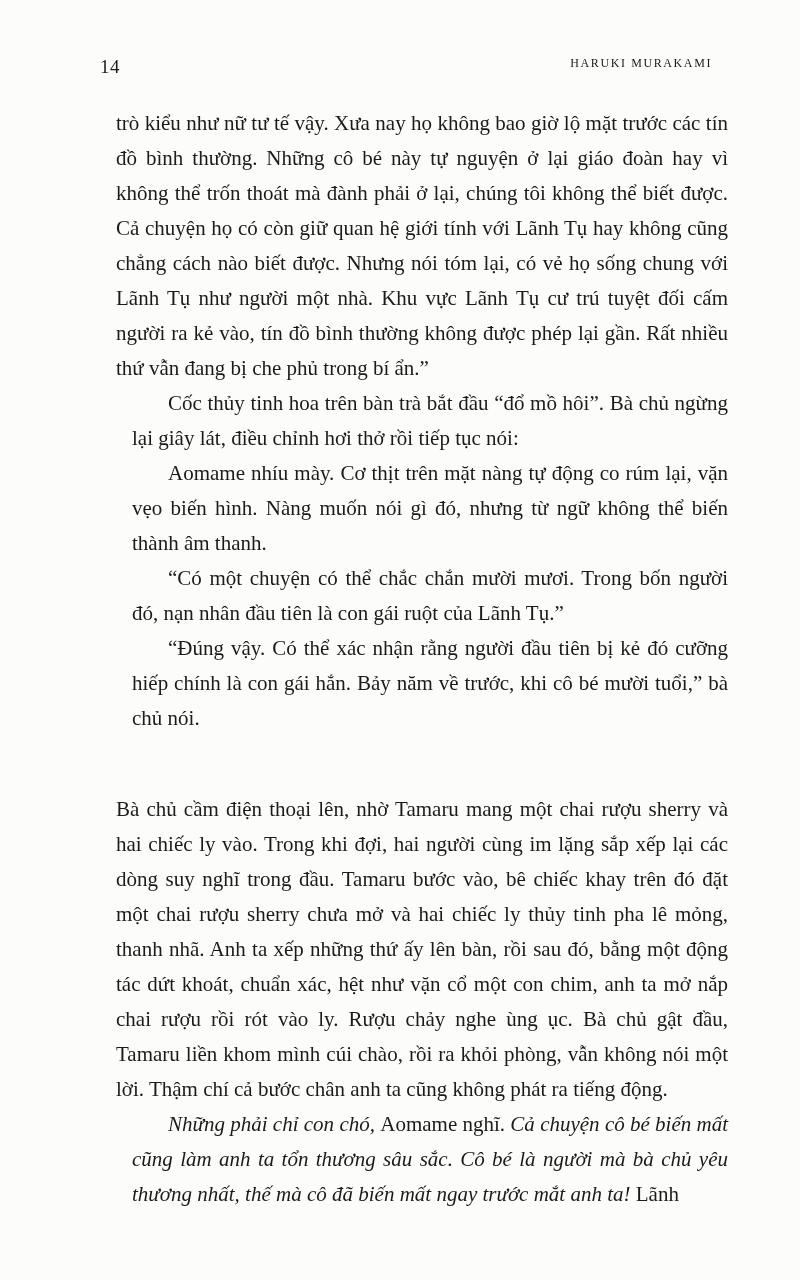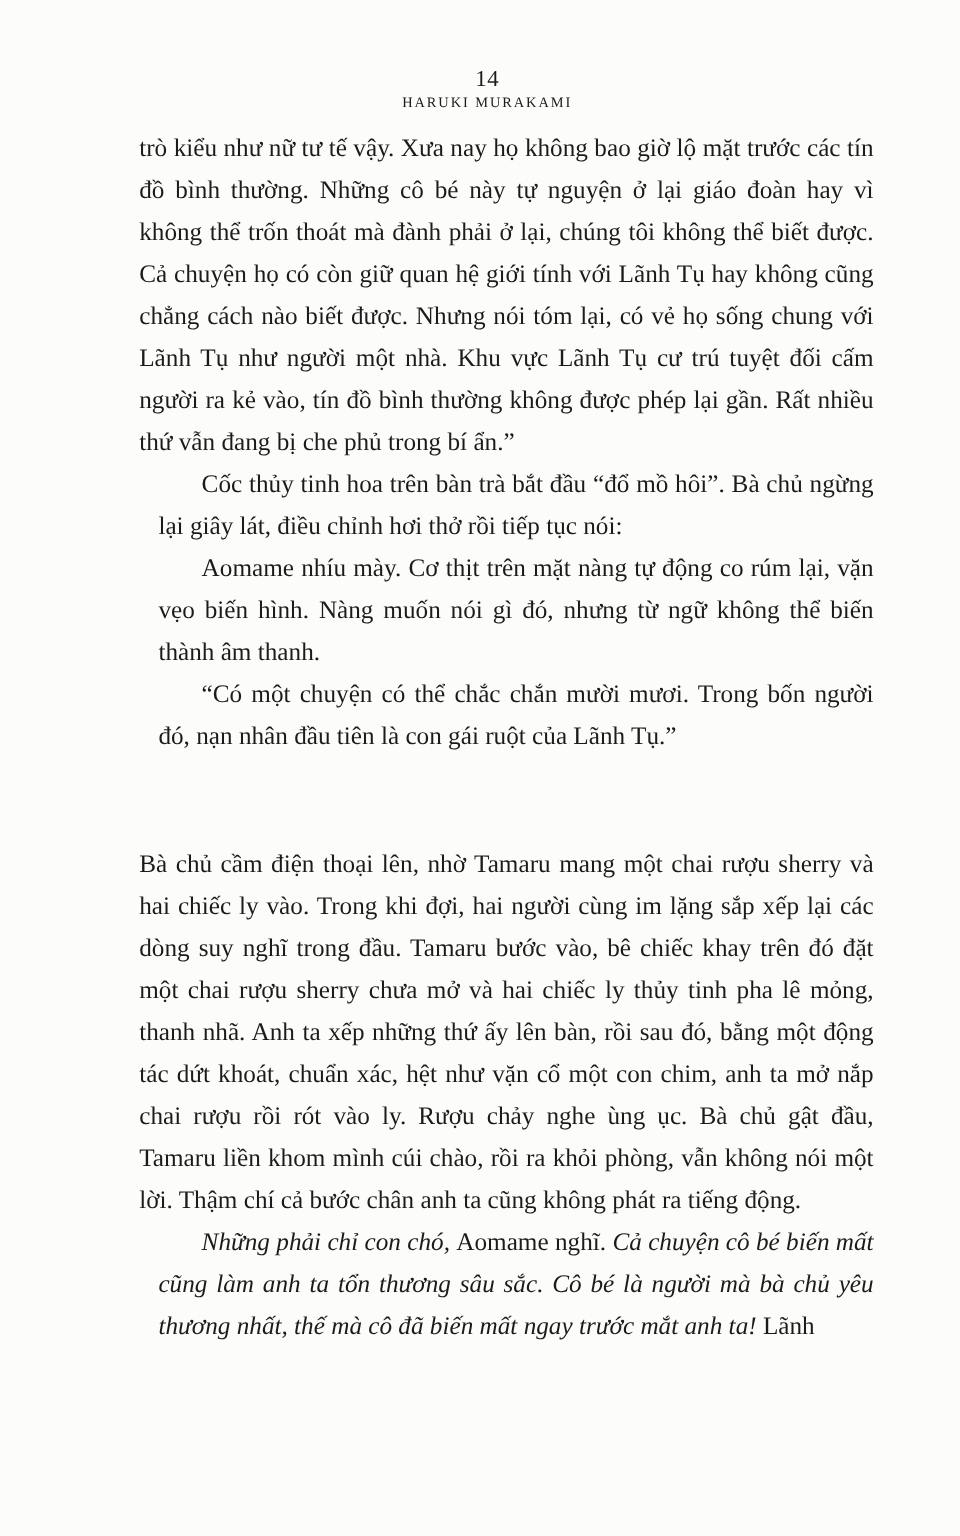--- a/index.html
+++ b/index.html
@@ -19,22 +19,21 @@
     overflow: hidden;
     background: #fcfcfa;
   }
   .page-header {
     position: absolute;
     top: 56px;
     left: 100px;
     width: 612px;
     display: flex;
     justify-content: space-between;
-    align-items: center;
-    flex-direction: column;
+    align-items: flex-start;
   }
   .page-number {
     font-size: 19px;
     letter-spacing: 0.5px;
   }
   .running-header {
     font-size: 12px;
     letter-spacing: 1.6px;
   }
   .body-text {
@@ -44,21 +43,21 @@
     width: 612px;
     font-size: 21px;
     line-height: 35px;
     text-align: justify;
   }
   .body-text p {
     margin: 0;
     padding: 0;
   }
   p.indent { text-indent: 36px; margin-left: 16px; }
-  p.section-start { margin-top: 72px; }
+  p.section-start { margin-top: 56px; }
   .italic { font-style: italic; }
 </style>
 </head>
 <body>
 
 <div class="book-page">
 
   <div class="page-header">
     <span class="page-number">14</span>
     <span class="running-header">HARUKI MURAKAMI</span>
@@ -67,20 +66,21 @@
   <div class="body-text">
 
     <p>trò kiểu như nữ tư tế vậy. Xưa nay họ không bao giờ lộ mặt trước các tín đồ bình thường. Những cô bé này tự nguyện ở lại giáo đoàn hay vì không thể trốn thoát mà đành phải ở lại, chúng tôi không thể biết được. Cả chuyện họ có còn giữ quan hệ giới tính với Lãnh Tụ hay không cũng chẳng cách nào biết được. Nhưng nói tóm lại, có vẻ họ sống chung với Lãnh Tụ như người một nhà. Khu vực Lãnh Tụ cư trú tuyệt đối cấm người ra kẻ vào, tín đồ bình thường không được phép lại gần. Rất nhiều thứ vẫn đang bị che phủ trong bí ẩn.”</p>
 
     <p class="indent">Cốc thủy tinh hoa trên bàn trà bắt đầu “đổ mồ hôi”. Bà chủ ngừng lại giây lát, điều chỉnh hơi thở rồi tiếp tục nói:</p>
 
     <p class="indent">Aomame nhíu mày. Cơ thịt trên mặt nàng tự động co rúm lại, vặn vẹo biến hình. Nàng muốn nói gì đó, nhưng từ ngữ không thể biến thành âm thanh.</p>
 
     <p class="indent">“Có một chuyện có thể chắc chắn mười mươi. Trong bốn người đó, nạn nhân đầu tiên là con gái ruột của Lãnh Tụ.”</p>
 
+    <p class="indent">“Đúng vậy. Có thể xác nhận rằng người đầu tiên bị kẻ đó cưỡng hiếp chính là con gái hắn. Bảy năm về trước, khi cô bé mười tuổi,” bà chủ nói.</p>
 
     <p class="section-start">Bà chủ cầm điện thoại lên, nhờ Tamaru mang một chai rượu sherry và hai chiếc ly vào. Trong khi đợi, hai người cùng im lặng sắp xếp lại các dòng suy nghĩ trong đầu. Tamaru bước vào, bê chiếc khay trên đó đặt một chai rượu sherry chưa mở và hai chiếc ly thủy tinh pha lê mỏng, thanh nhã. Anh ta xếp những thứ ấy lên bàn, rồi sau đó, bằng một động tác dứt khoát, chuẩn xác, hệt như vặn cổ một con chim, anh ta mở nắp chai rượu rồi rót vào ly. Rượu chảy nghe ùng ục. Bà chủ gật đầu, Tamaru liền khom mình cúi chào, rồi ra khỏi phòng, vẫn không nói một lời. Thậm chí cả bước chân anh ta cũng không phát ra tiếng động.</p>
 
     <p class="indent">
       <span class="italic">Những phải chỉ con chó, </span><span>Aomame nghĩ. </span><span class="italic">Cả chuyện cô bé biến mất cũng làm anh ta tổn thương sâu sắc. Cô bé là người mà bà chủ yêu thương nhất, thế mà cô đã biến mất ngay trước mắt anh ta! </span><span>Lãnh</span>
     </p>
 
   </div>
 
 </div>

